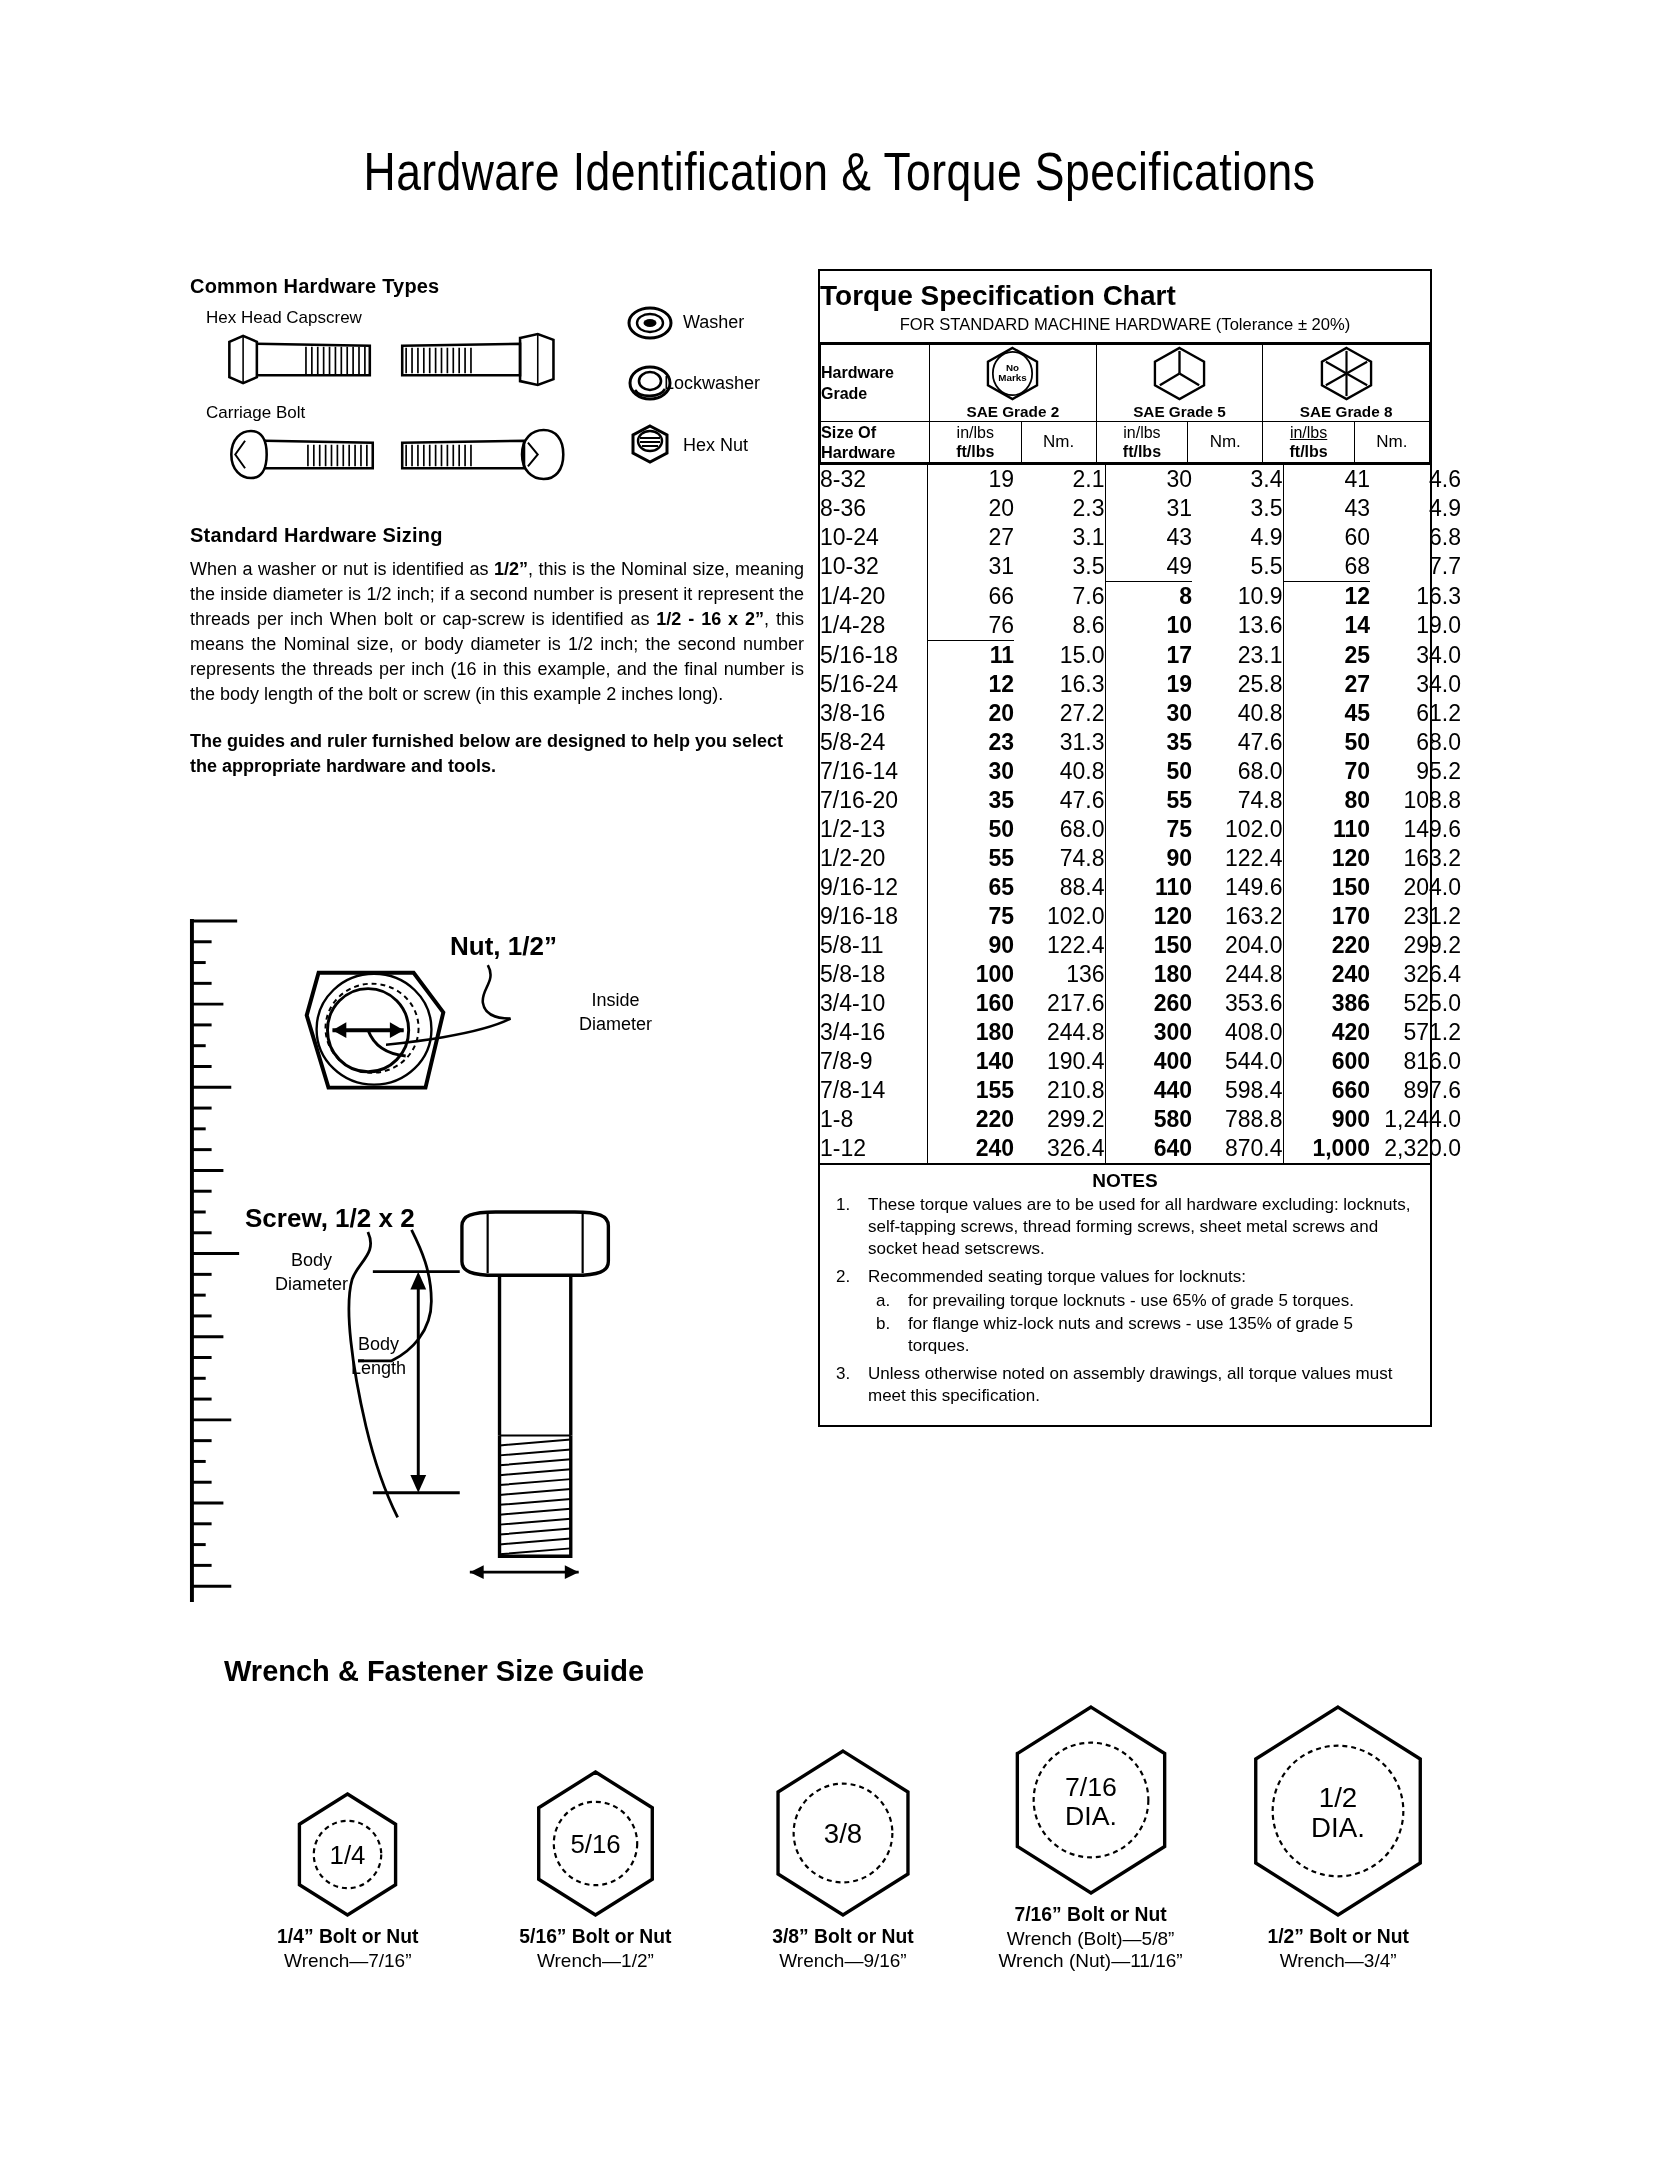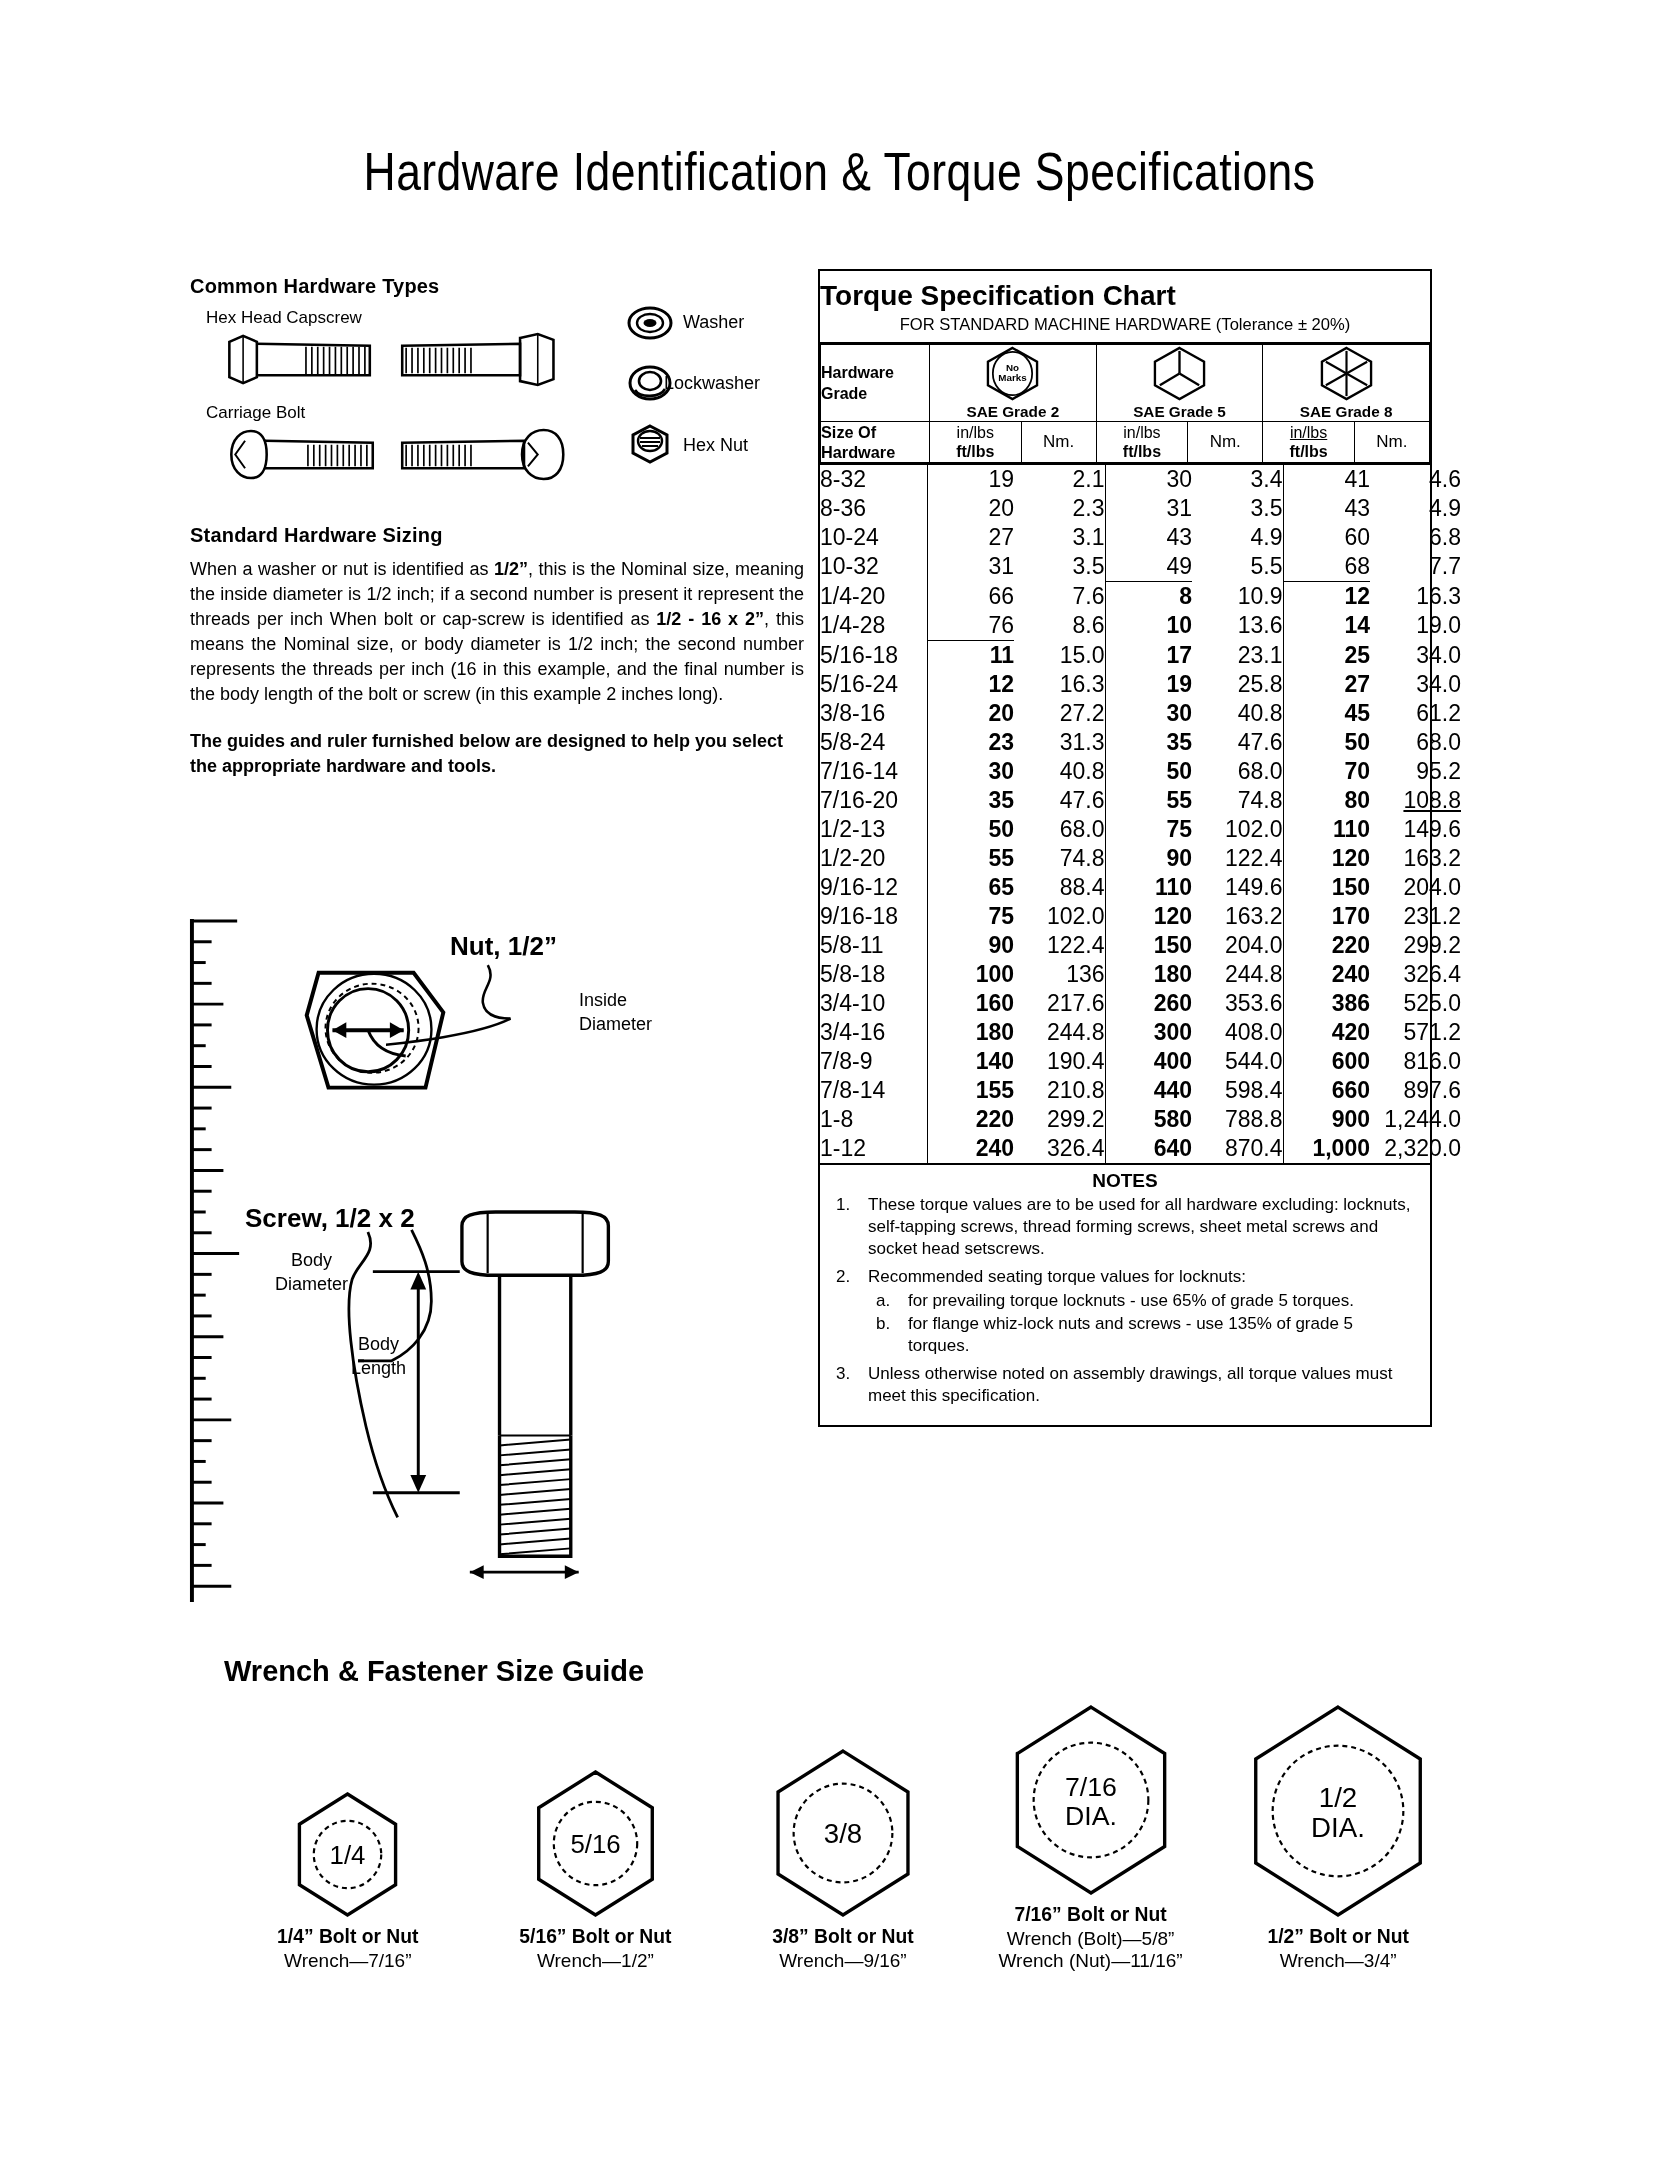--- a/index.html
+++ b/index.html
@@ -48,21 +48,21 @@
   #guides-note {
     font-size:18px; line-height:25px; font-weight:bold;
     margin:22px 0 0 0;
   }
 
   
   #diagram-area { position:absolute; left:188px; top:911px; width:634px; height:703px; }
   #ruler { position:absolute; left:0; top:8px; width:59px; height:683px; }
 
   #nut-label   { position:absolute; left:262px; top:20px; font-size:26px; font-weight:bold; }
-  #inside-dia  { position:absolute; left:391px; top:77px; font-size:18px; line-height:24px; }
+  #inside-dia  { position:absolute; left:391px; top:77px; font-size:18px; line-height:24px;text-align:center; }
   #screw-label { position:absolute; left:57px; top:292px; font-size:26px; font-weight:bold; }
   #body-dia    { position:absolute; left:87px; top:337px; font-size:18px; line-height:24px; text-align:center; }
   #body-len    { position:absolute; left:163px; top:421px; font-size:18px; line-height:24px; text-align:center; }
 
   
   #torque-box {
     position:absolute; left:818px; top:269px; width:614px;
     border:2.5px solid #000; background:#fff;
   }
   #tt-title {
@@ -488,21 +488,21 @@
               <td class="c-v bd">70</td>
               <td class="c-nm" style="border-right: none;">95.2</td>
             </tr>
             <tr>
               <td class="c-size">7/16-20</td>
               <td class="c-v bd">35</td>
               <td class="c-nm">47.6</td>
               <td class="c-v bd">55</td>
               <td class="c-nm">74.8</td>
               <td class="c-v bd">80</td>
-              <td class="c-nm" style="border-right: none; text-decoration: underline;">108.8</td>
+              <td class="c-nm" style="border-right: none;">108.8</td>
             </tr>
             <tr>
               <td class="c-size">1/2-13</td>
               <td class="c-v bd">50</td>
               <td class="c-nm">68.0</td>
               <td class="c-v bd">75</td>
               <td class="c-nm">102.0</td>
               <td class="c-v bd">110</td>
               <td class="c-nm" style="border-right: none;">149.6</td>
             </tr>

